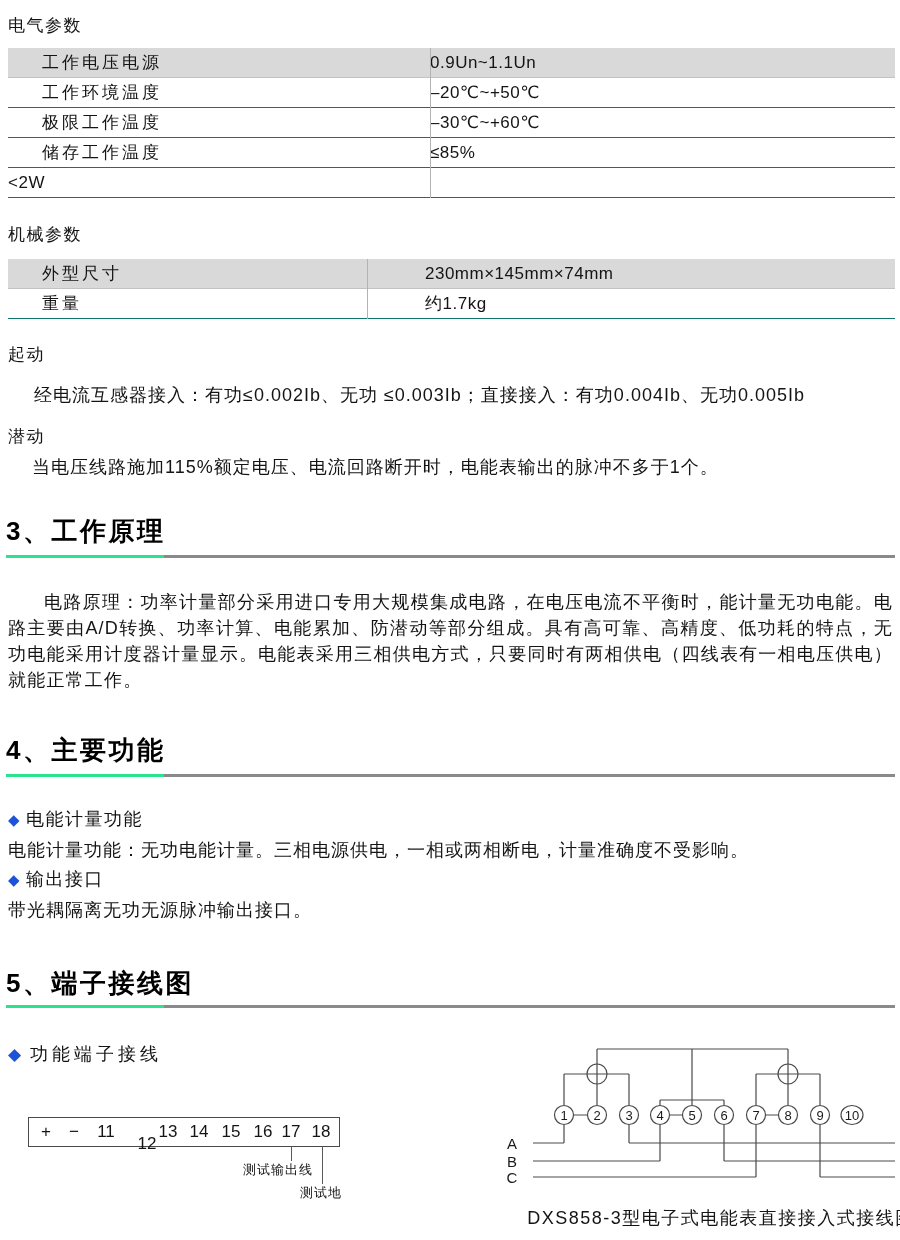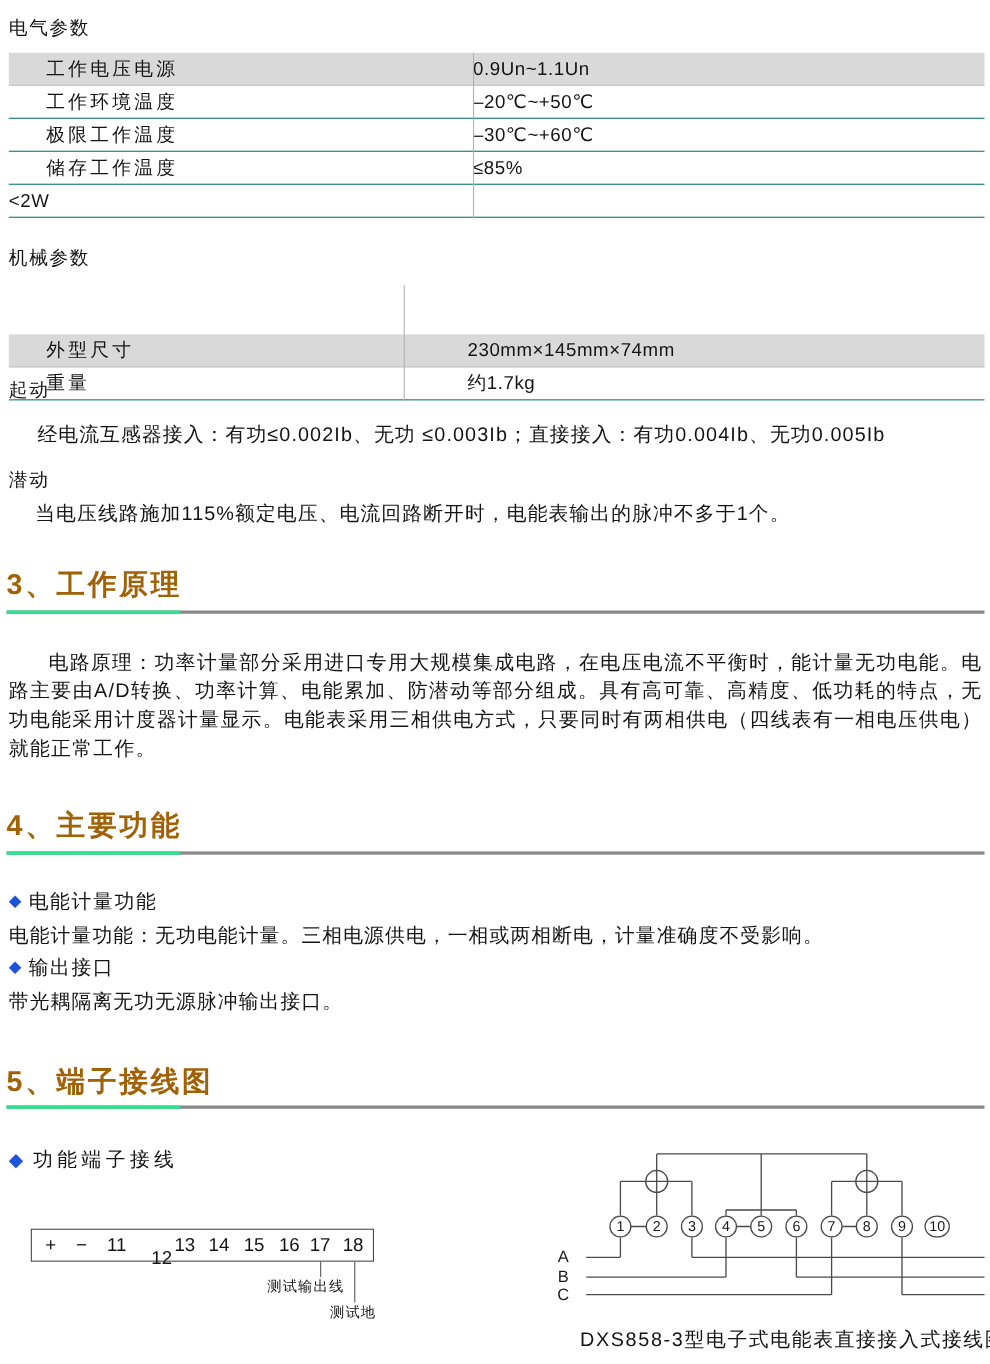--- a/index.html
+++ b/index.html
@@ -14,21 +14,21 @@
   .tcell-label{padding-left:34px;letter-spacing:3px;font-size:17px;box-sizing:border-box;white-space:nowrap;}
   .t1 .tcell-label{width:422px;}
   .t2 .tcell-label{width:359px;}
   .tcell-value{flex:1;font-size:17px;letter-spacing:0.5px;white-space:nowrap;}
   .t1 .tcell-value{text-align:left;}
   .t2 .tcell-value{text-align:left;padding-left:58px;}
   .vdiv{position:absolute;top:0;bottom:0;width:1px;background:#b3b3b3;}
 
   .body-text{position:absolute;font-size:18px;letter-spacing:1px;white-space:nowrap;color:#141414;}
 
-  .h2{position:absolute;left:6px;font-size:26px;font-weight:800;letter-spacing:2.5px;white-space:nowrap;color:#a16207;}
+  .h2{position:absolute;left:6px;font-size:26px;font-weight:800;letter-spacing:2.5px;white-space:nowrap;color:#000000;}
   .hr{position:absolute;left:6px;width:889px;height:3px;background:#8a8a8a;}
   .hr-green{position:absolute;left:0;top:0;width:158px;height:3px;}
 
   .bullet-line{position:absolute;left:8px;font-size:18px;letter-spacing:1.5px;display:flex;align-items:center;white-space:nowrap;}
   .diamond{font-size:15px;margin-right:5px;line-height:1;}
 
   .para{position:absolute;left:8px;width:885px;font-size:18px;line-height:26px;letter-spacing:1.2px;
         text-align:justify;text-indent:2em;color:#141414;}
 
   .strip-box{position:absolute;left:28px;top:1117px;width:312px;height:30px;border:1px solid #4a4a4a;box-sizing:border-box;}
@@ -65,21 +65,21 @@
     </div>
     <div class="trow">
       <div class="tcell-value">&lt;2W</div>
     </div>
     <div class="vdiv" style="left:422px"></div>
   </div>
 
   <div class="slabel" style="top:223px">机械参数</div>
 
   <div class="ptable t2" style="top:259px">
-    <div class="trow gray" style="background: rgb(217, 217, 217); margin-top: 45px;">
+    <div class="trow gray" style="background: rgb(217, 217, 217);">
       <div class="tcell-label">外型尺寸</div>
       <div class="tcell-value">230mm×145mm×74mm</div>
     </div>
     <div class="trow">
       <div class="tcell-label">重量</div>
       <div class="tcell-value">约1.7kg</div>
     </div>
     <div class="vdiv" style="left:359px"></div>
   </div>
 

